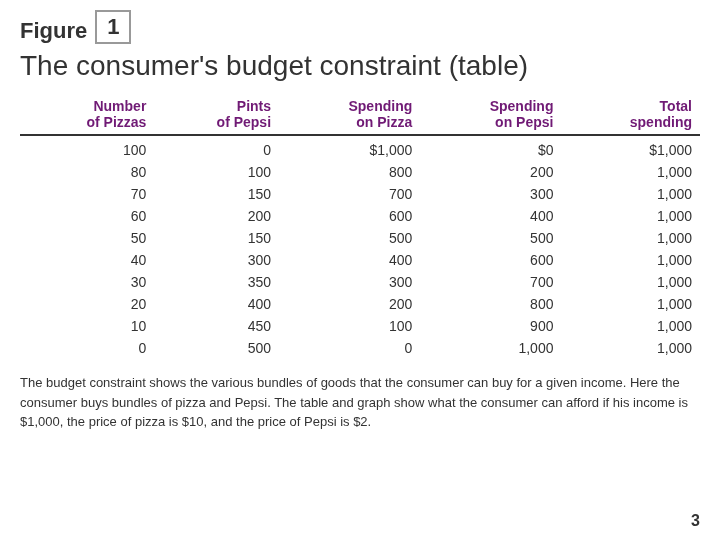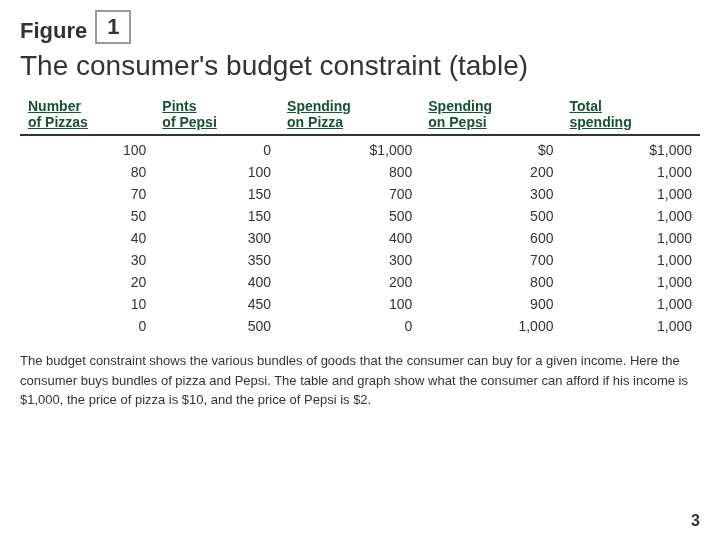--- a/index.html
+++ b/index.html
@@ -37,26 +37,25 @@
     }
     table {
       width: 100%;
       border-collapse: collapse;
       font-size: 14px;
     }
     thead tr {
       border-bottom: 2px solid #333;
     }
     thead th {
-      text-align: left;
+      text-align: right;
       padding: 4px 8px;
       font-weight: bold;
-      color: #14532d;
+      color: #701a75;
       vertical-align: bottom;
-      text-decoration: underline;
     }
     tbody tr td {
       text-align: right;
       padding: 3px 8px;
       color: #333;
     }
     tbody tr:first-child td {
       padding-top: 6px;
     }
     .description {
@@ -112,20 +111,27 @@
         <td>1,000</td>
       </tr>
       <tr>
         <td>70</td>
         <td>150</td>
         <td>700</td>
         <td>300</td>
         <td>1,000</td>
       </tr>
       <tr>
+        <td>60</td>
+        <td>200</td>
+        <td>600</td>
+        <td>400</td>
+        <td>1,000</td>
+      </tr>
+      <tr>
         <td>50</td>
         <td>150</td>
         <td>500</td>
         <td>500</td>
         <td>1,000</td>
       </tr>
       <tr>
         <td>40</td>
         <td>300</td>
         <td>400</td>

